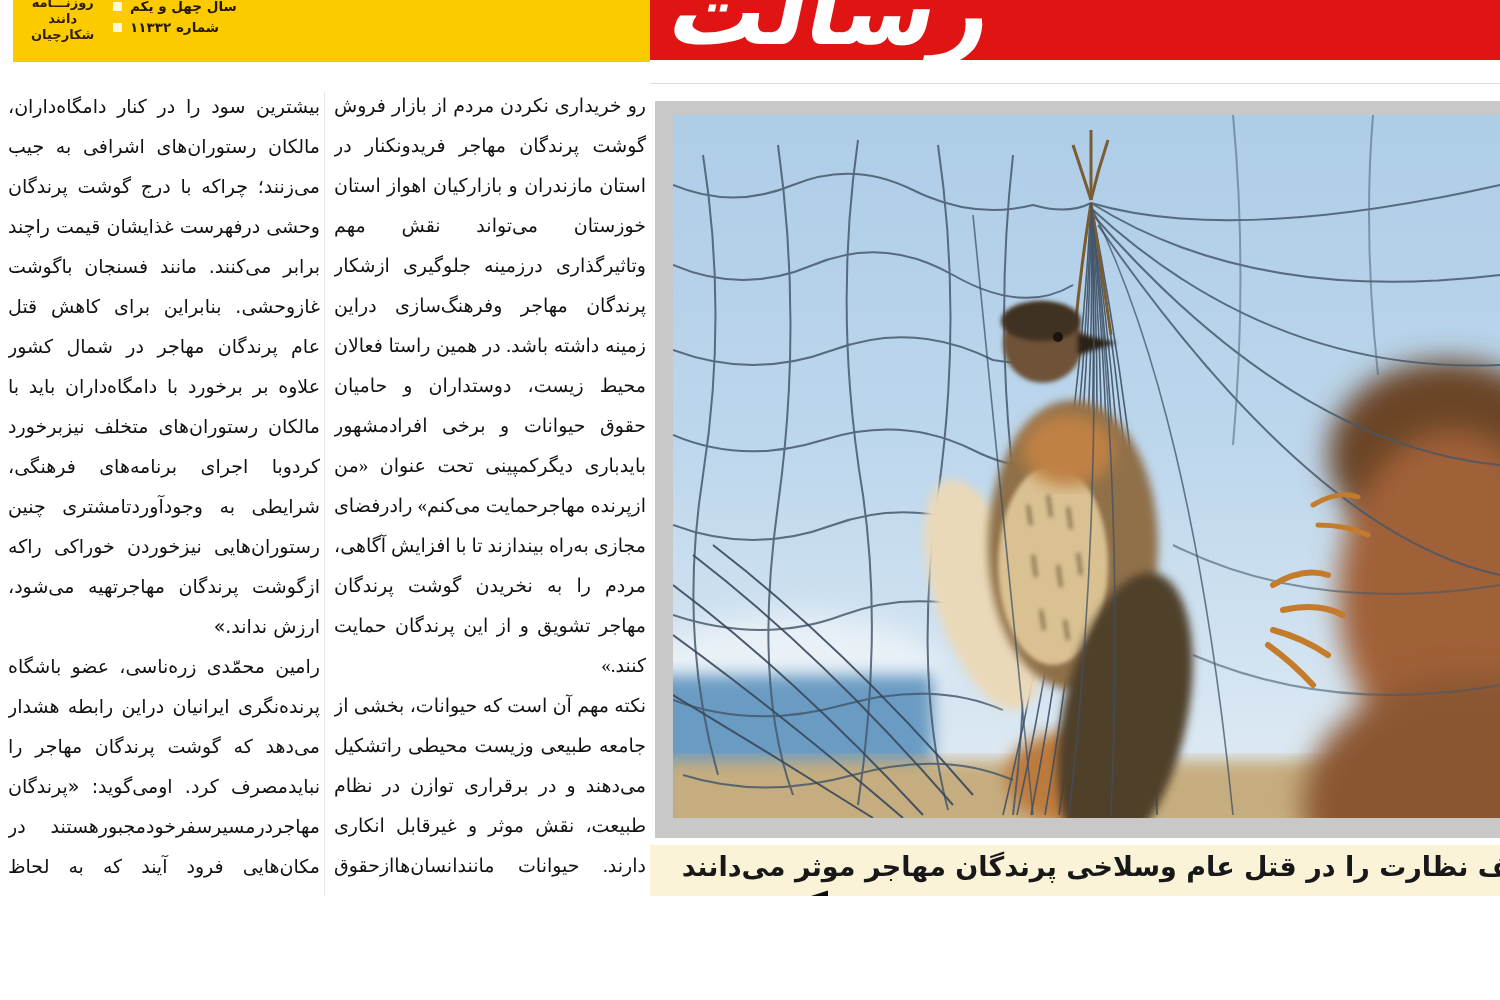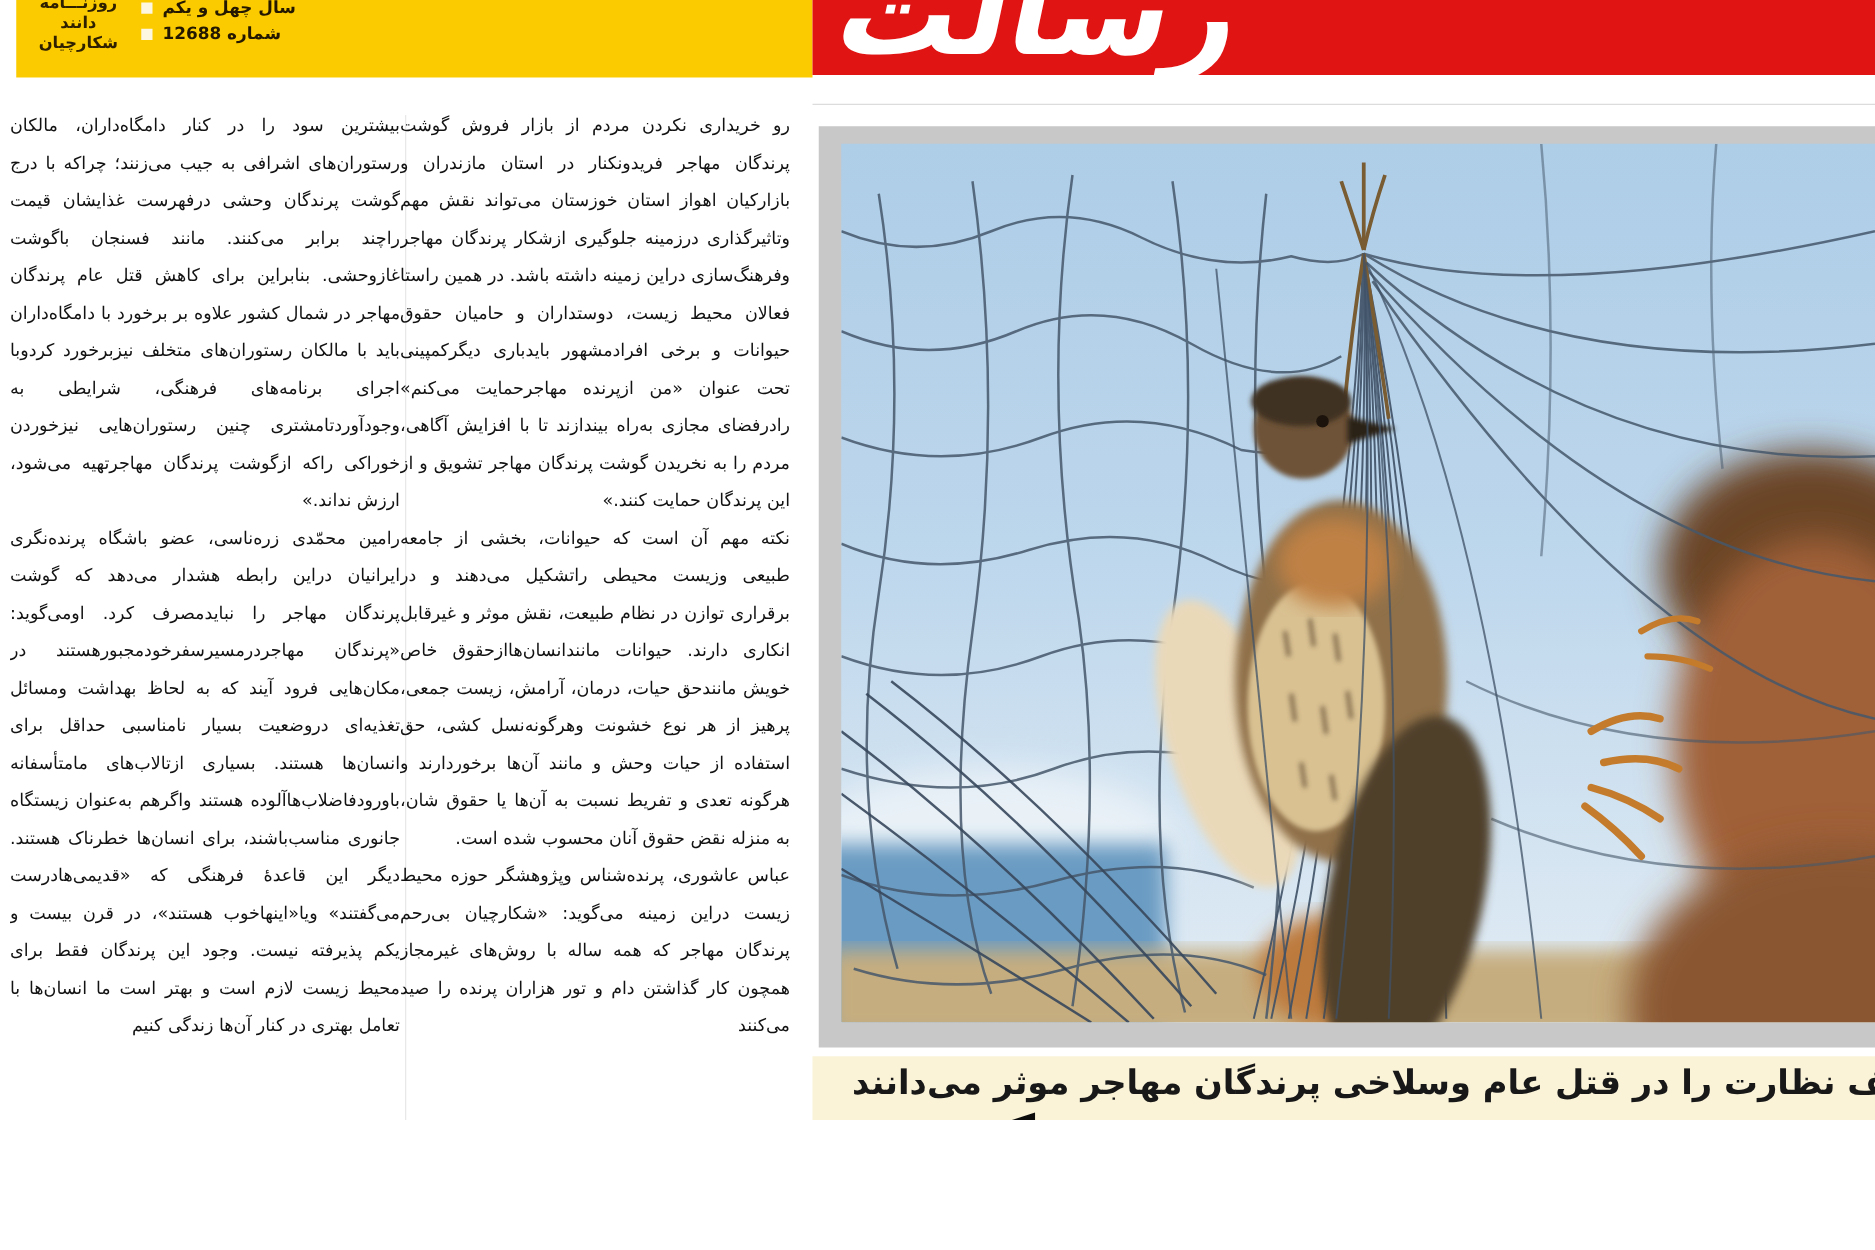--- a/index.html
+++ b/index.html
@@ -16,24 +16,24 @@
   .issue-row span.t{font-size:13.5px;font-weight:bold;color:#241900;white-space:nowrap;}
 
   .red-band{position:absolute;left:650px;top:0;width:850px;height:60px;background:#e11414;overflow:hidden;}
   .masthead{position:absolute;left:22px;top:-36px;color:#ffffff;font-weight:bold;font-size:95px;
             line-height:1;transform:skewX(-12deg);letter-spacing:2px;}
 
   .top-rule{position:absolute;left:650px;top:83px;width:850px;height:1px;background:#dcdcdc;}
 
   
   .col{position:absolute;top:86px;height:914px;overflow:hidden;direction:rtl;text-align:justify;
-       font-size:14px;line-height:30px;color:#121212;}
+       font-size:19px;line-height:40px;color:#121212;}
   .col p{margin:0 0 0 0;}
   .col-a{left:8px;width:312px;}
-  .col-b{left:320px;width:312px;}
+  .col-b{left:334px;width:312px;font-family:Liberation Serif, serif;}
   .col-divider{position:absolute;left:324px;top:92px;width:1px;height:900px;background:#dedede;opacity:.7;}
 
   
   .photo-frame{position:absolute;left:655px;top:101px;width:845px;height:737px;background:#c8c8c8;
                padding:0;margin:0;}
   .photo{position:absolute;left:18px;top:14px;width:827px;height:703px;overflow:hidden;
          background:linear-gradient(180deg,#aecde7 0%,#bcd6ec 45%,#d4e4f1 80%,#e3edf5 100%);}
   .photo svg{position:absolute;left:0;top:0;}
 
   
@@ -54,21 +54,21 @@
       <div>دانند</div>
       <div>شکارچیان</div>
     </div>
     <div class="issue-block">
       <div class="issue-row">
         <span class="sq-bullet"></span>
         <span class="t">سال چهل و یکم</span>
       </div>
       <div class="issue-row">
         <span class="sq-bullet"></span>
-        <span class="t">شماره 12688</span>
+        <span class="t">شماره ۱۱۳۳۲</span>
       </div>
     </div>
   </div>
 
   <div class="red-band">
     <span class="masthead">رسالت</span>
   </div>
 
   <div class="top-rule"></div>
 

